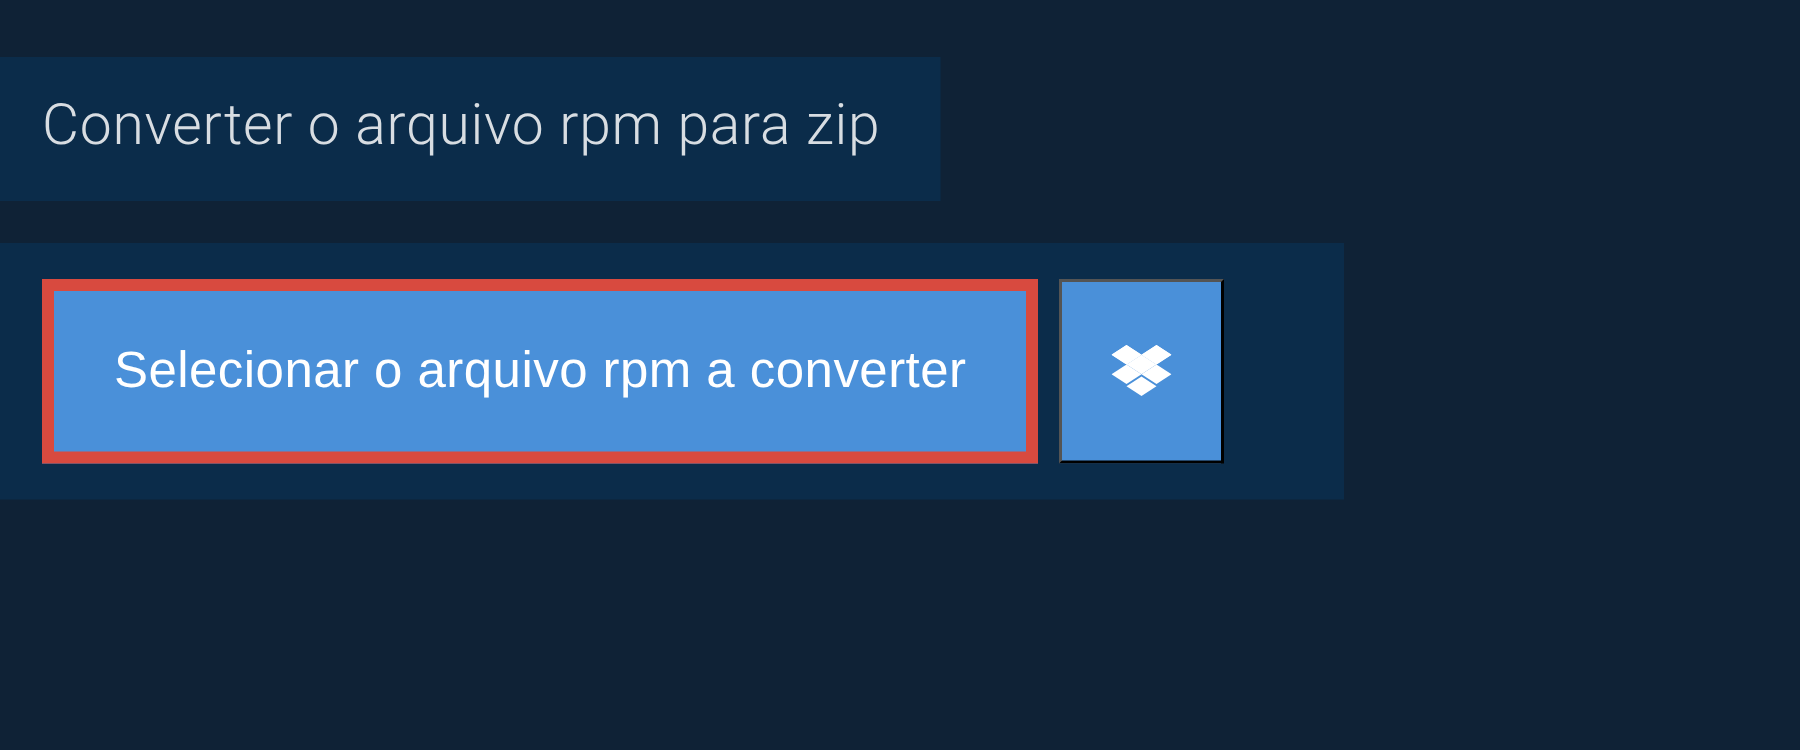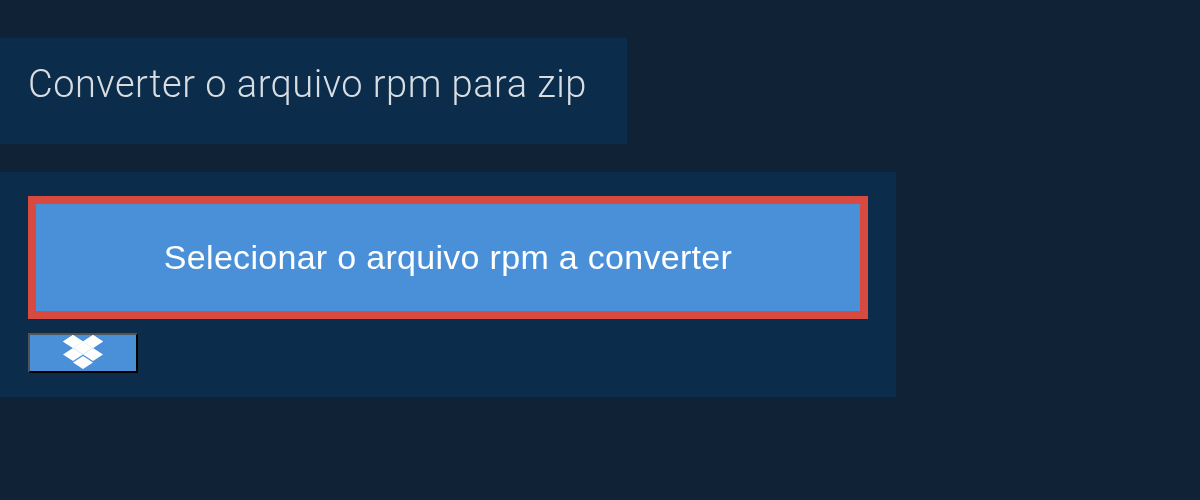--- a/index.html
+++ b/index.html
@@ -11,42 +11,41 @@
       width: 1200px;
       height: 500px;
       background: #0f2236;
       font-family: -apple-system, BlinkMacSystemFont, "Segoe UI", Roboto, Helvetica, Arial, sans-serif;
       font-weight: 300;
       overflow: hidden;
     }
     .header-tab {
       background: #0b2c4a;
       display: inline-block;
-      padding: 24px 40px 38px 28px;
+      padding: 24px 40px 28px 28px;
       margin-top: 38px;
       margin-left: 0;
       text-align: right;
     }
     .header-title {
       color: #d8dde2;
       font-size: 38px;
       font-weight: 300;
       letter-spacing: 0.5px;
     }
     .panel {
       background: #0b2c4a;
       margin-top: 28px;
       padding: 24px 28px;
       width: 896px;
     }
     .button-row {
       display: flex;
       gap: 14px;
       align-items: stretch;
-      flex-direction: column;
     }
     .select-button {
       background: #4a90d9;
       border: 8px solid #d84a3f;
       color: #ffffff;
       font-size: 34px;
       font-weight: 300;
       padding: 34px 40px;
       cursor: pointer;
       text-align: center;

